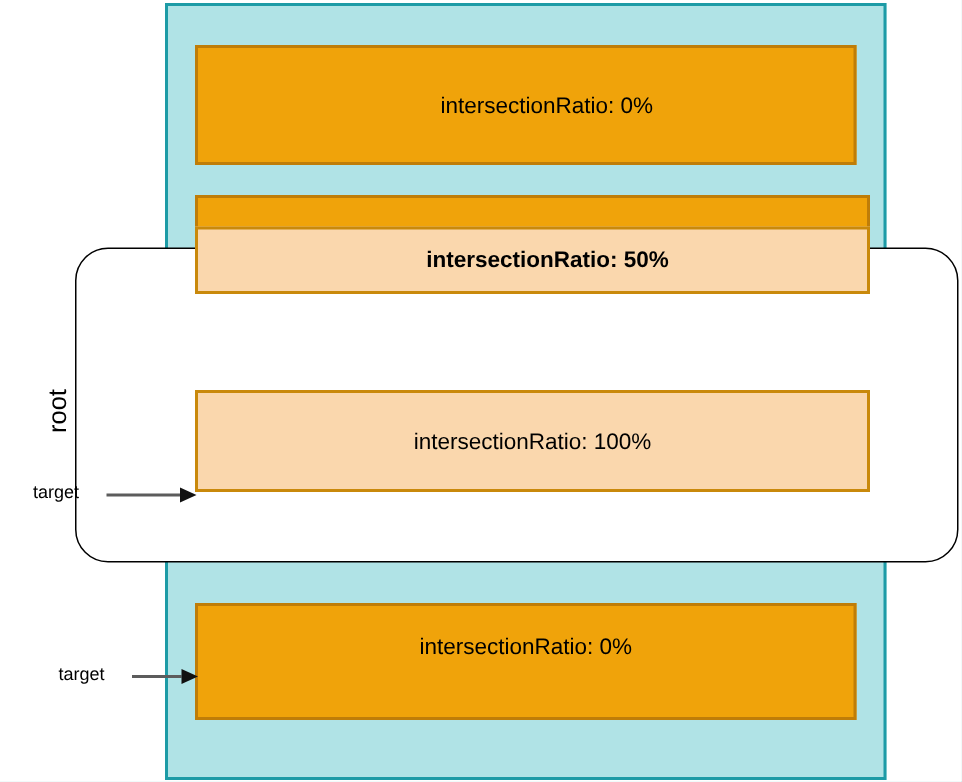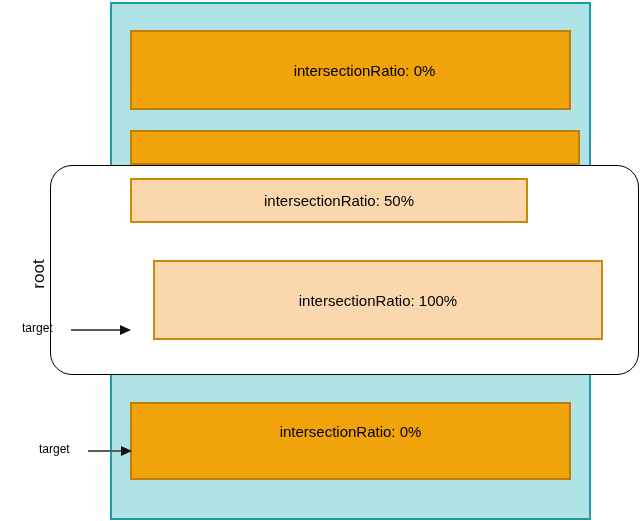--- a/index.html
+++ b/index.html
@@ -35,27 +35,27 @@
     left:130px; top:30px; width:441px; height:80px;
     background:var(--orange-fill); border:2px solid var(--orange-stroke);
   }
   .box-0-top .box-label{transform:translateX(14px);}
   .box-50-top{
     position:absolute; left:130px; top:130px; width:450px; height:35px;
     background:var(--orange-fill); border:2px solid var(--orange-stroke);
     z-index:3;
   }
   .box-50-bottom{
-    left:130px; top:178px; width:398px; height:45px;
-    background:var(--peach-fill); border:2px solid var(--peach-stroke);
+    left:130px; top:151px; width:450px; height:45px;
+    background:var(--peach-fill); border:2px solid var(--peach-stroke);font-weight:bold;
   }
   .box-50-bottom .box-label{transform:translateX(10px);}
   .box-100{
-    left:130px; top:260px; width:450px; height:80px;
-    background:var(--peach-fill); border:2px solid var(--peach-stroke);margin-left:23px;
+    left:130px; top:260px; width:450px; height:68px;
+    background:var(--peach-fill); border:2px solid var(--peach-stroke);
   }
   .box-0-bottom{
     left:130px; top:402px; width:441px; height:78px;
     background:var(--orange-fill); border:2px solid var(--orange-stroke);
   }
   .box-0-bottom .box-label{transform:translateY(-10px);}
 
   .root-label{
     position:absolute; left:19px; top:254px; width:40px; height:40px; z-index:4;
     display:flex; align-items:center; justify-content:center;

